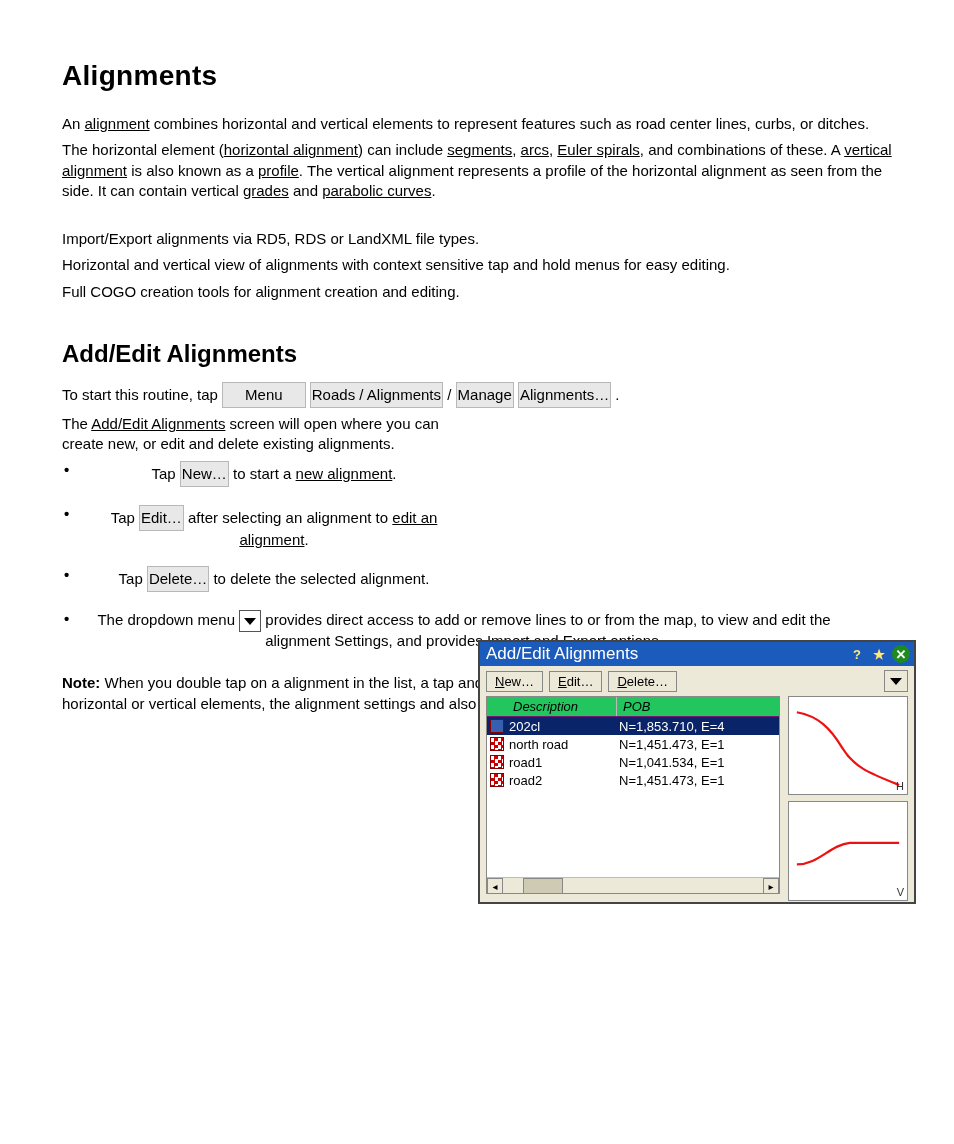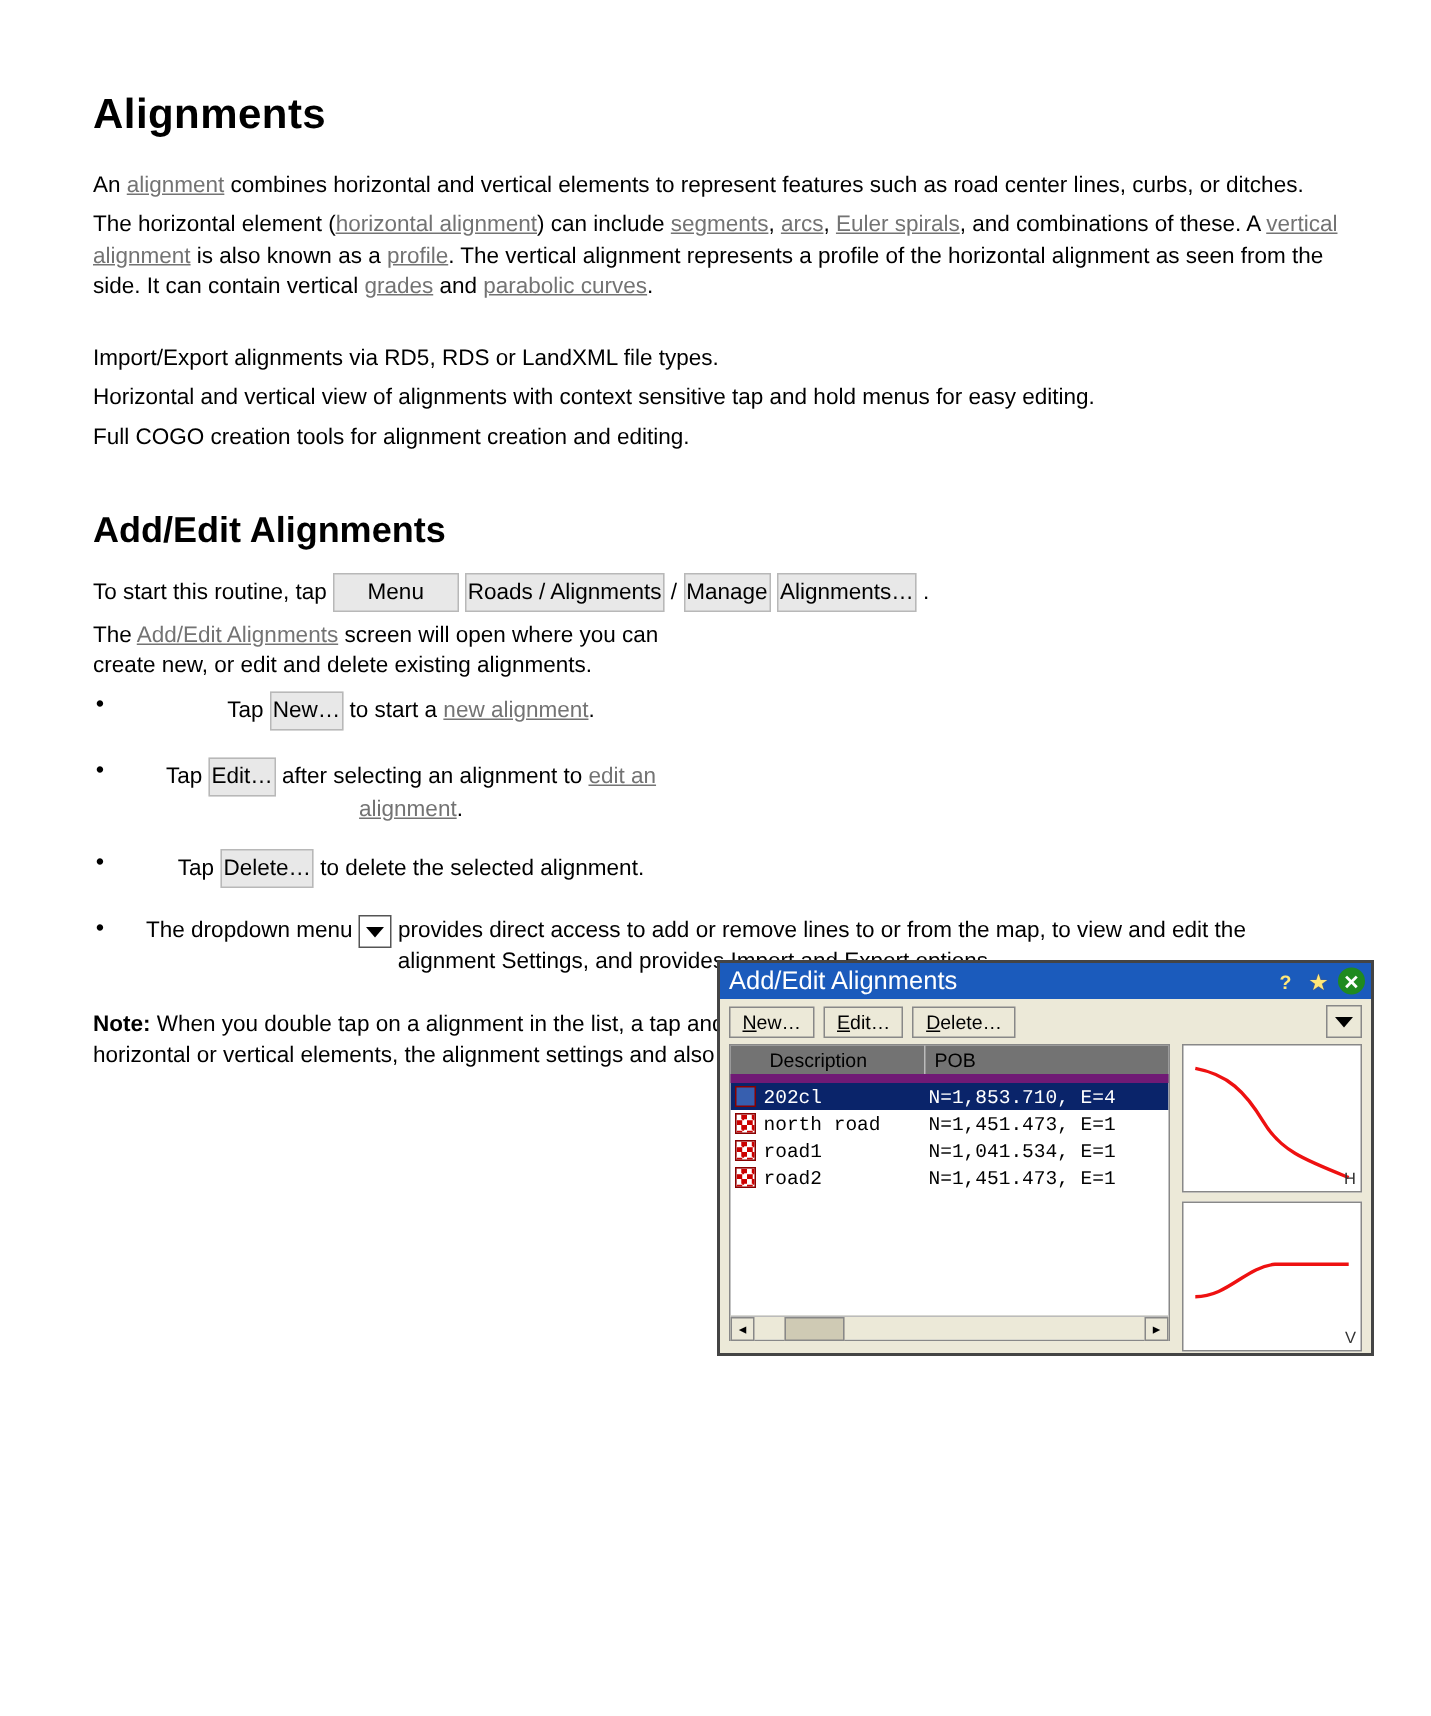--- a/index.html
+++ b/index.html
@@ -18,21 +18,21 @@
     padding: 60px 62px 40px 62px;
     position: relative;
   }
   h1.section-title {
     font-size: 28px;
     font-weight: bold;
     margin: 0 0 22px 0;
     letter-spacing: 0.3px;
   }
   p { margin: 0 0 6px 0; line-height: 1.35; }
-  a.link { color: #737373; }
+  a.link { color: #000000; }
   .blockpara { margin-bottom: 6px; }
   .intro-block { margin-bottom: 28px; }
 
   h2.sub-title {
     font-size: 24px;
     font-weight: bold;
     margin: 38px 0 14px 0;
   }
 
   .btnchip {
@@ -172,40 +172,40 @@
   .list-area {
     flex: 1;
     display: flex;
     flex-direction: column;
     border: 1px solid #888;
     background: #fff;
     min-width: 0;
   }
   .col-headers {
     display: flex;
-    background: #737373;
-    border-bottom: 6px solid #701a75;
+    background: #22c55e;
+    border-bottom: 1px solid #701a75;
+    font-style: italic;
   }
   .col-headers .col {
     padding: 2px 6px;
     border-right: 1px solid #bbb;
     font-size: 13px;
   }
   .col.c-icon { width: 20px; padding: 2px 2px; border-right: none; }
   .col.c-desc { width: 110px; }
   .col.c-pob { flex: 1; border-right: none; }
 
   .rows { flex: 1; overflow: hidden; }
   .row {
     display: flex;
     align-items: center;
     height: 18px;
     font-size: 13px;
     white-space: nowrap;
-    font-family: Liberation Mono, monospace;
   }
   .row .cell-icon {
     width: 20px;
     display: inline-flex;
     align-items: center;
     justify-content: center;
   }
   .row .cell-desc { width: 110px; padding-left: 2px; overflow: hidden; }
   .row .cell-pob { flex: 1; padding-left: 2px; overflow: hidden; }
   .row.selected { background: #0a246a; color: #fff; }

